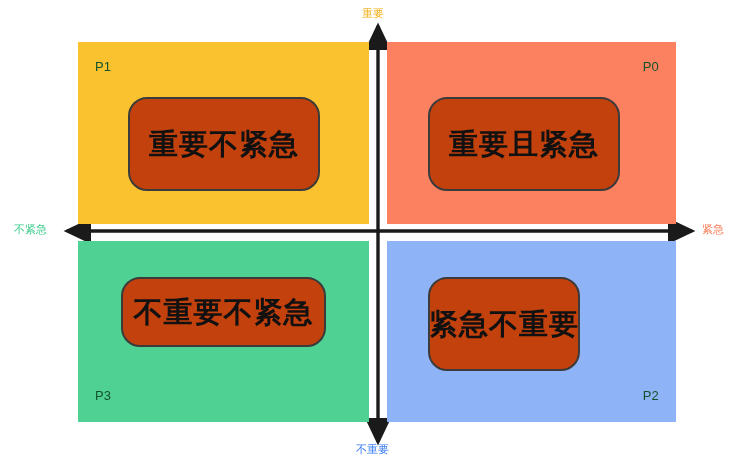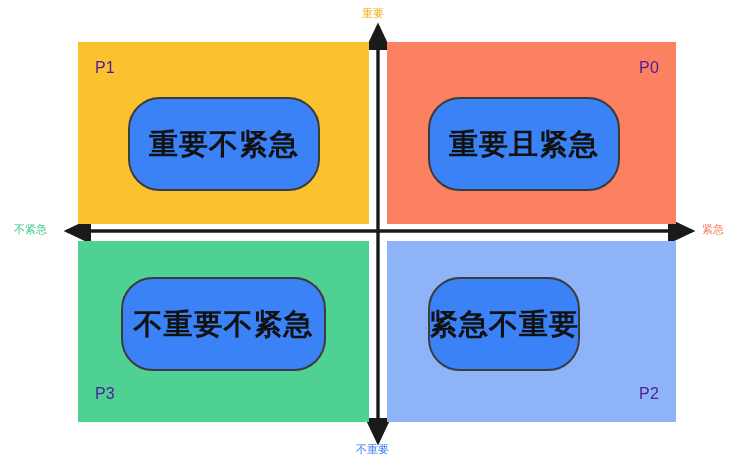--- a/index.html
+++ b/index.html
@@ -29,55 +29,55 @@
     box-sizing: border-box;
   }
   #quadrant-p1 { left: 78px;  top: 42px;  width: 291px; height: 182px; background: #F9C22E; }
   #quadrant-p0 { left: 387px; top: 42px;  width: 289px; height: 182px; background: #FB8161; }
   #quadrant-p3 { left: 78px;  top: 241px; width: 291px; height: 181px; background: #4FD194; }
   #quadrant-p2 { left: 387px; top: 241px; width: 289px; height: 181px; background: #8FB3F7; }
 
   
   .p-tag {
     position: absolute;
-    color: #4c1d95;
-    font-size: 16px;
+    color: #14532d;
+    font-size: 13px;
     font-weight: 400;
     letter-spacing: 0.2px;
     line-height: 1;
     white-space: nowrap;
   }
   .p-tag.tl { left: 17px;  top: 18px; }
   .p-tag.tr { right: 17px; top: 18px; }
   .p-tag.bl { left: 17px;  bottom: 20px; }
   .p-tag.br { right: 17px; bottom: 20px; margin-left: 24px; }
 
   
   .card {
     position: absolute;
     box-sizing: border-box;
-    background: #3b82f6;
+    background: #c2410c;
     border: 2px solid #3b3b3b;
-    border-radius: 32px;
+    border-radius: 19px;
     display: flex;
     align-items: center;
     justify-content: center;
   }
   .card-text {
     font-family: "DejaVu Sans", "Liberation Sans", sans-serif;
     font-size: 29px;
     font-weight: 700;
     color: #111111;
     letter-spacing: 1px;
     line-height: 1;
     white-space: nowrap;
   }
   #card-p1 { left: 128px; top: 97px;  width: 192px; height: 94px; }
   #card-p0 { left: 428px; top: 97px;  width: 192px; height: 94px; }
-  #card-p3 { left: 121px; top: 277px; width: 205px; height: 94px; }
+  #card-p3 { left: 121px; top: 277px; width: 205px; height: 70px; }
   #card-p2 { left: 428px; top: 277px; width: 152px; height: 94px; }
 
   
   .axis-label {
     position: absolute;
     font-size: 11px;
     font-weight: 400;
     line-height: 1;
     white-space: nowrap;
   }

